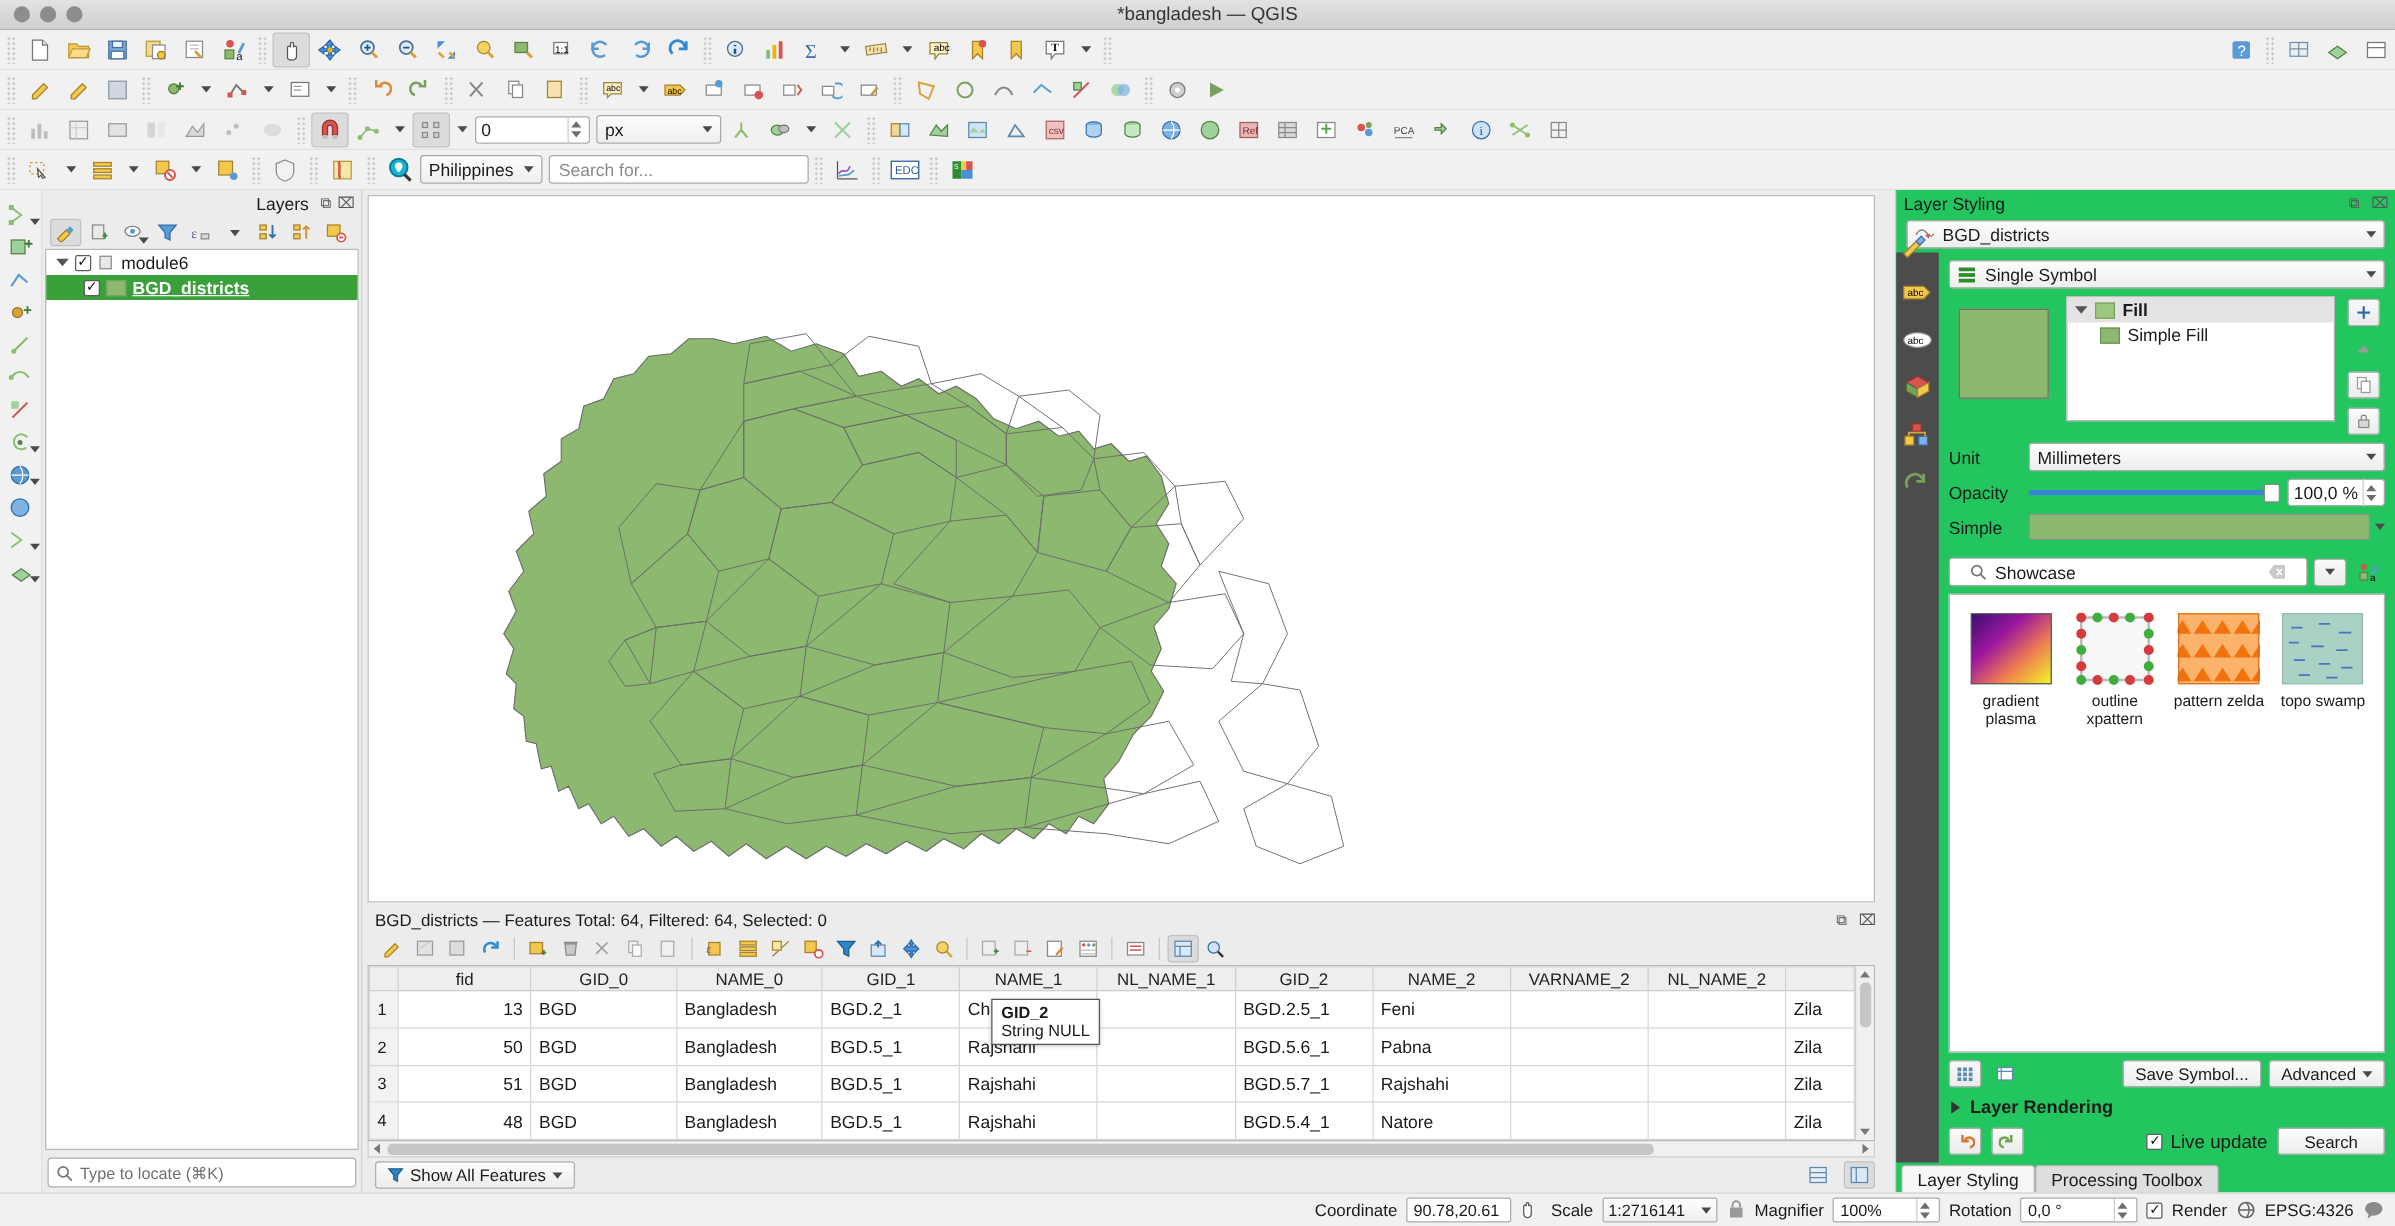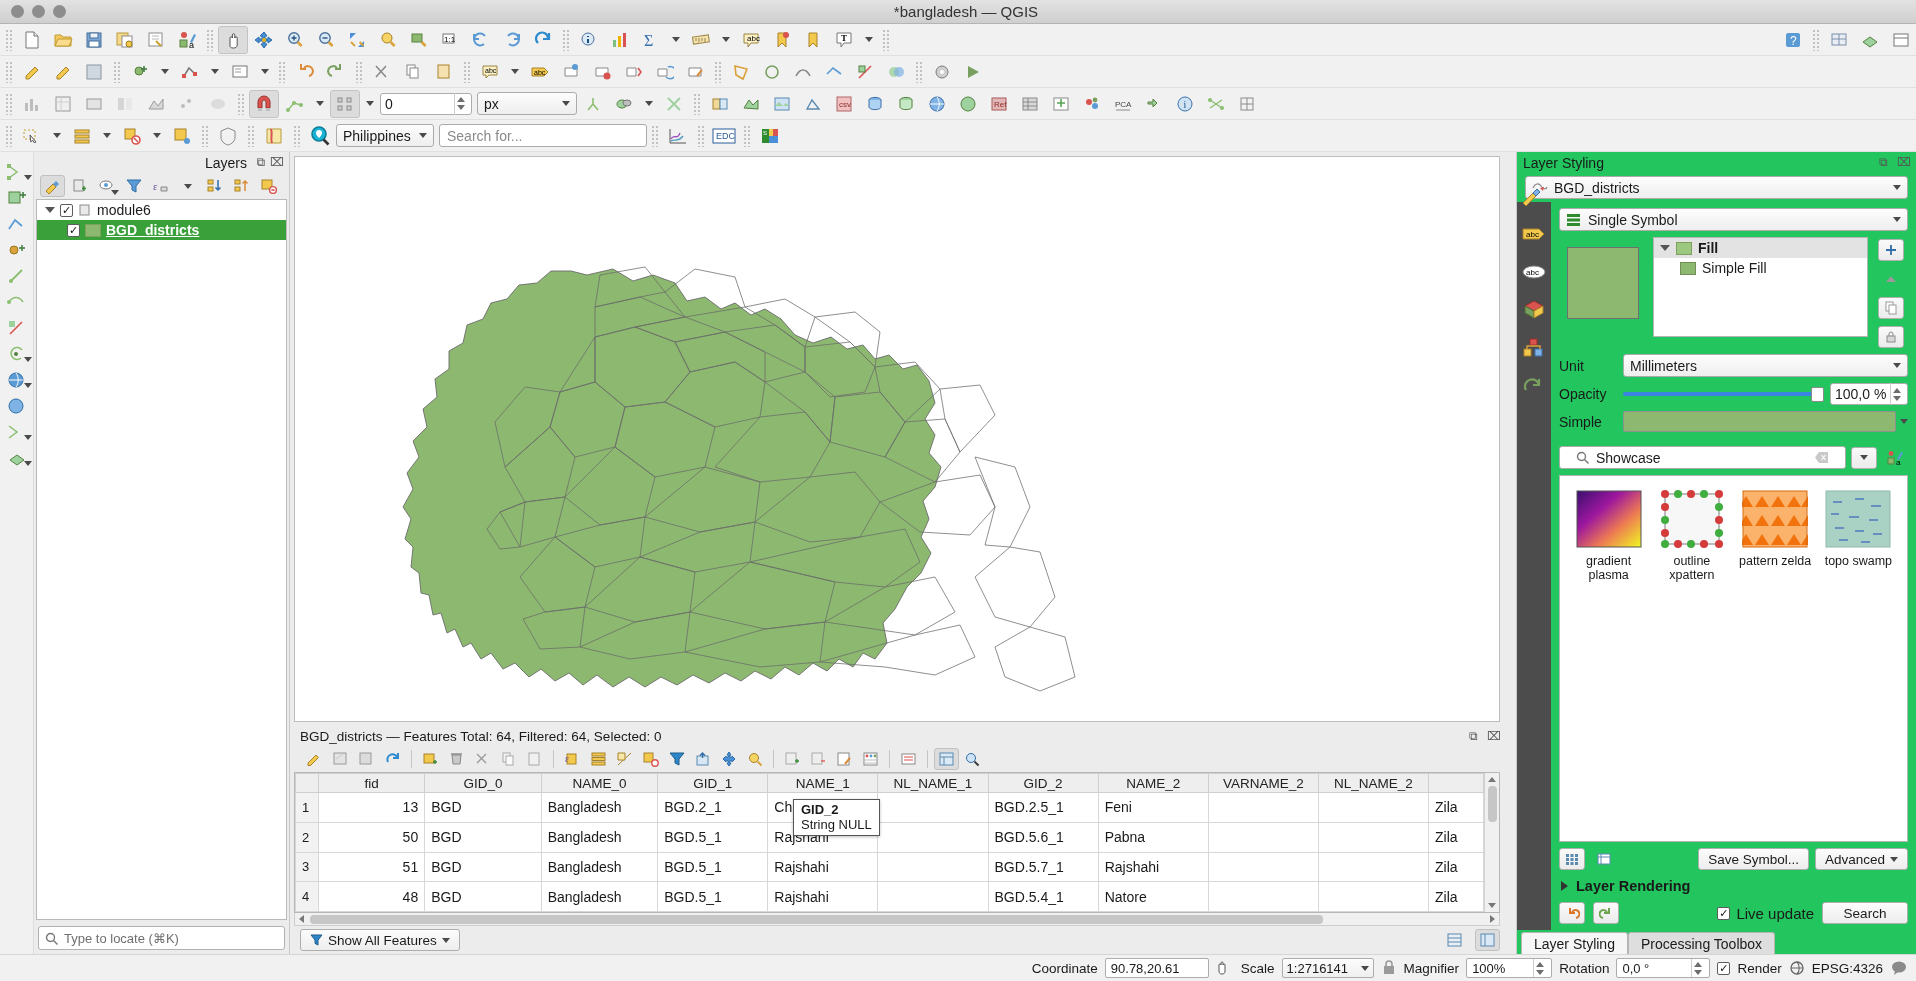--- a/index.html
+++ b/index.html
@@ -1700,21 +1700,21 @@
             <span>Processing Toolbox</span>
           </div>
       </div>
     </div>
   </div>
 
   <div class="status">
     <div class="locate-wrap"></div>
     <div class="spacer"></div>
     <span>Coordinate</span>
-    <div class="sin" style="width:104px">
+    <div class="sin" style="width:84px">
       <span>90.78,20.61</span>
     </div>
     <svg width="18" height="18">
         <path d="M3 12V6a1 1 0 012 0V4a1 1 0 012 0v2a1 1 0 012 0v6c0 2-1 3-3 3H6c-2 0-3-1-3-3z" fill="#fff" stroke="#555"></path>
       </svg>
     <span>Scale</span>
     <div class="scombo" style="width:92px">
       <span style="flex:1">1:2716141</span>
       <i class="caret"></i>
     </div>

